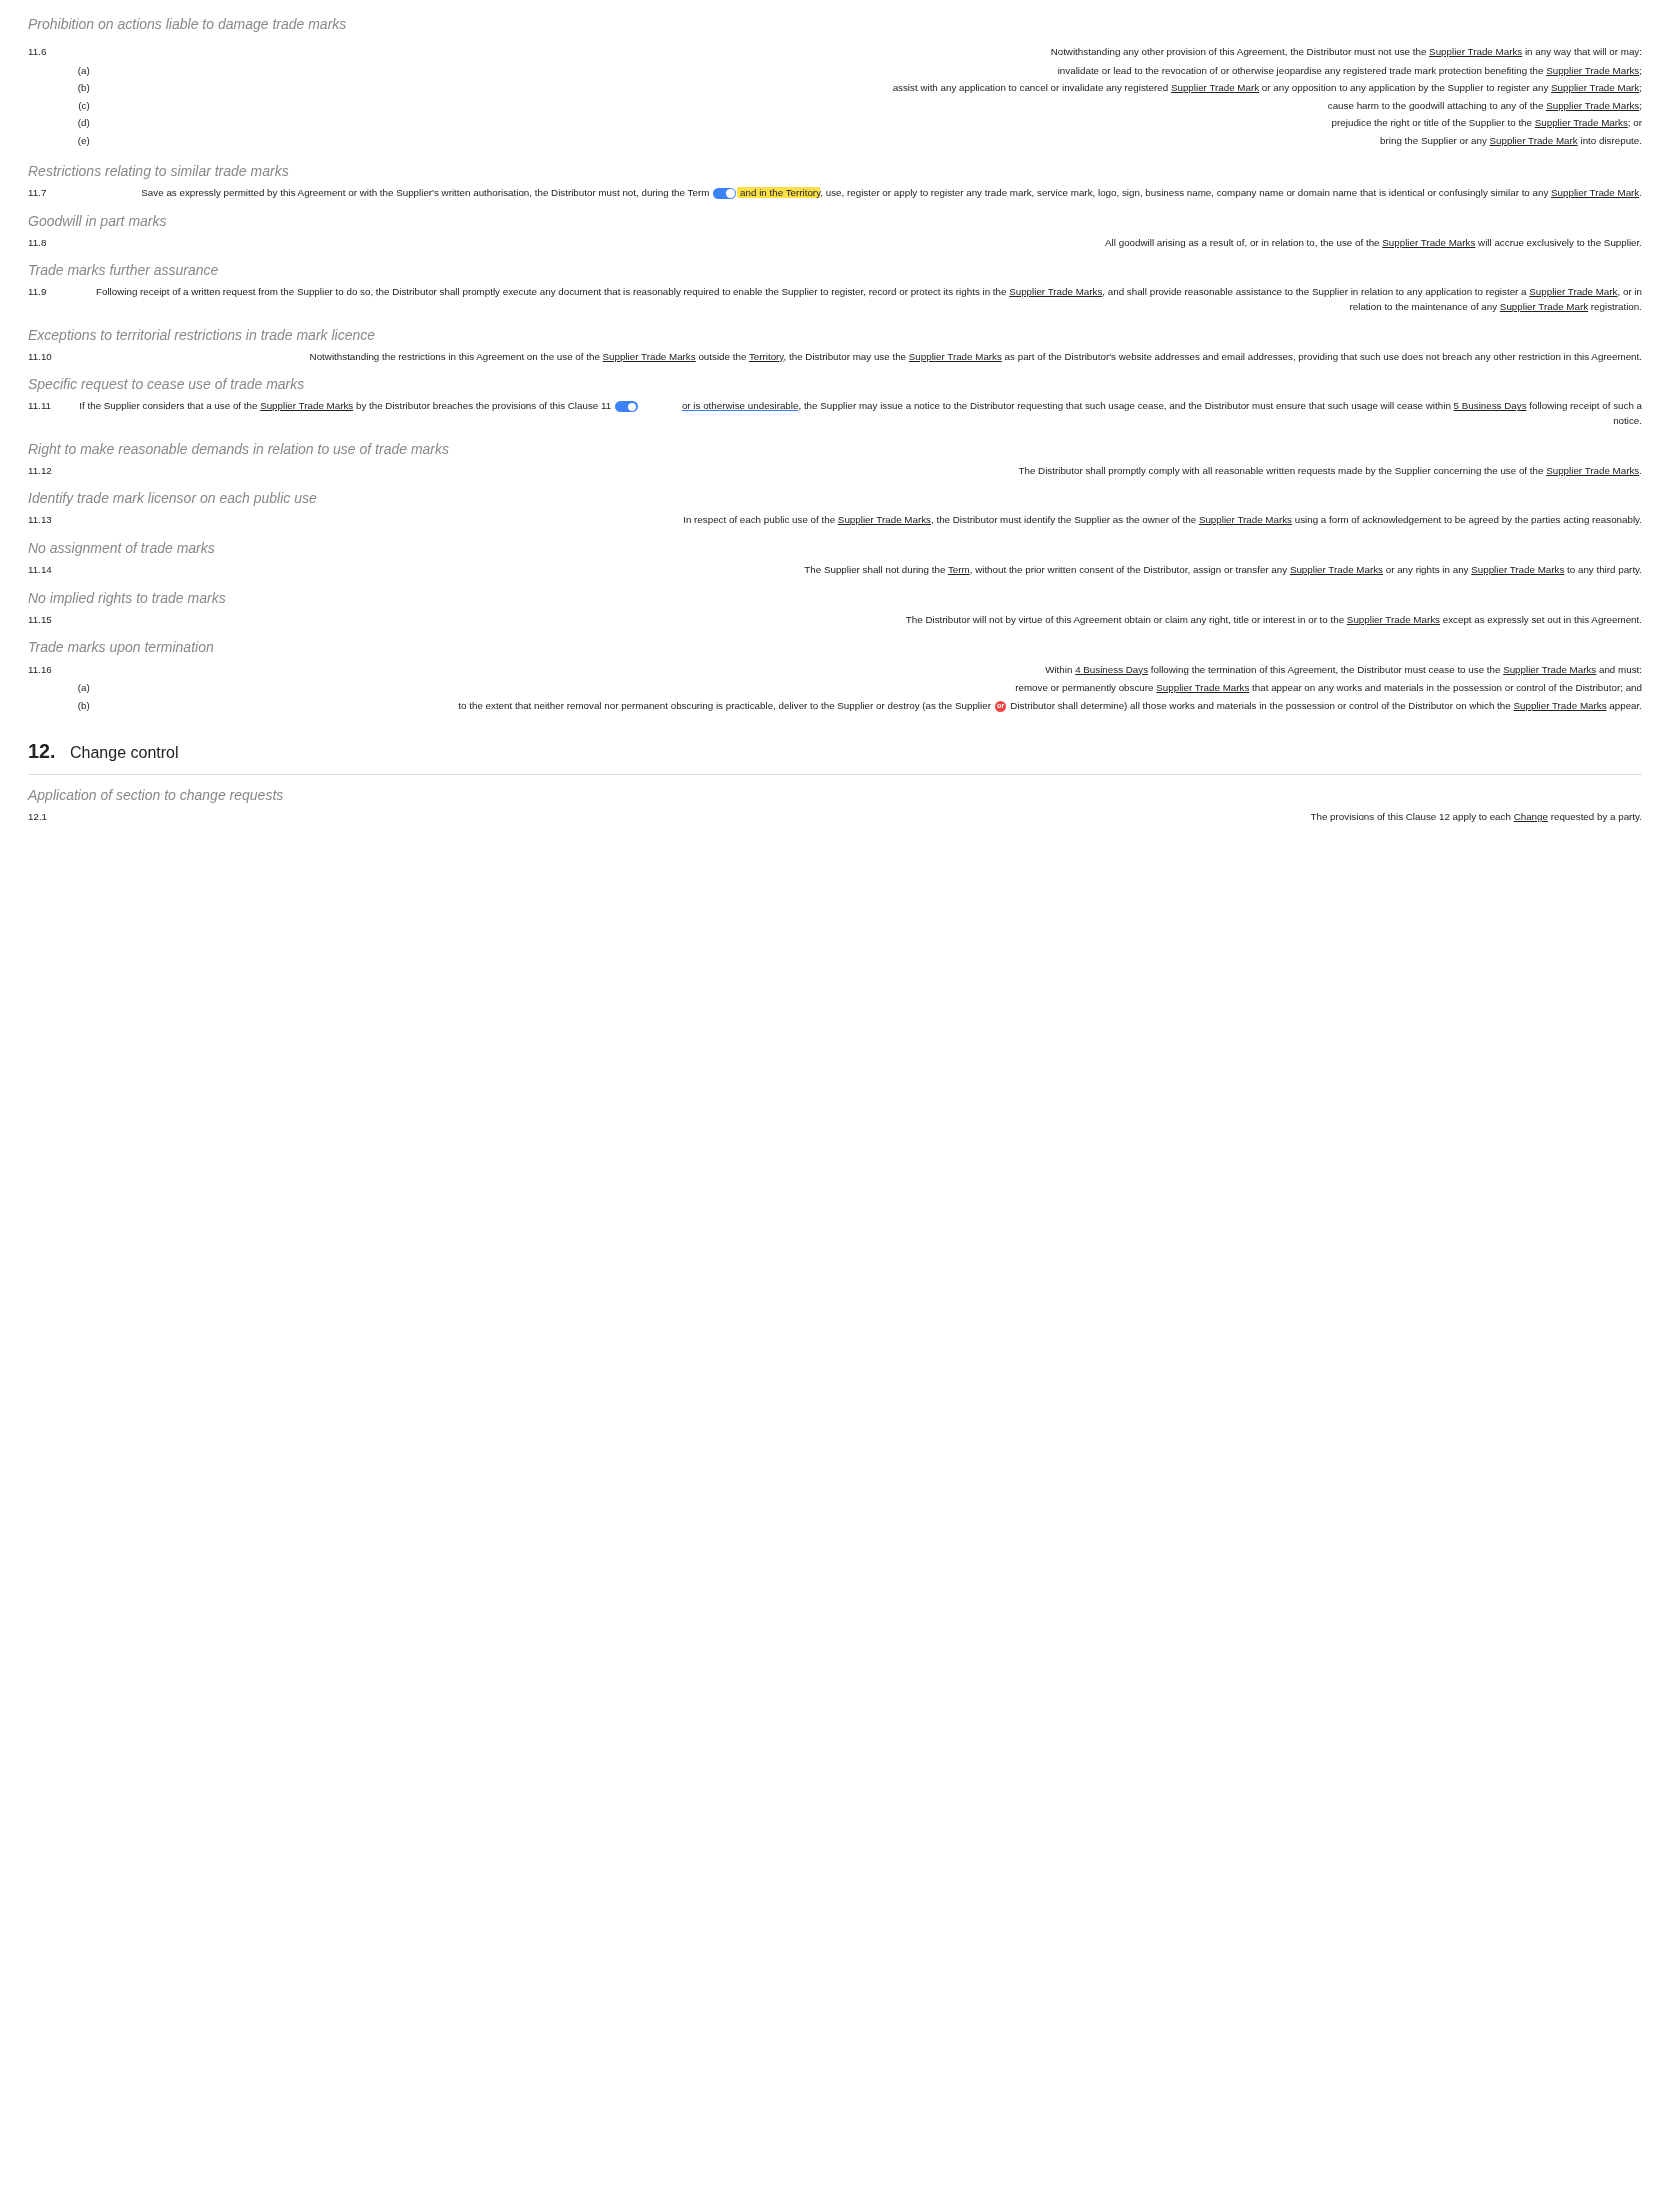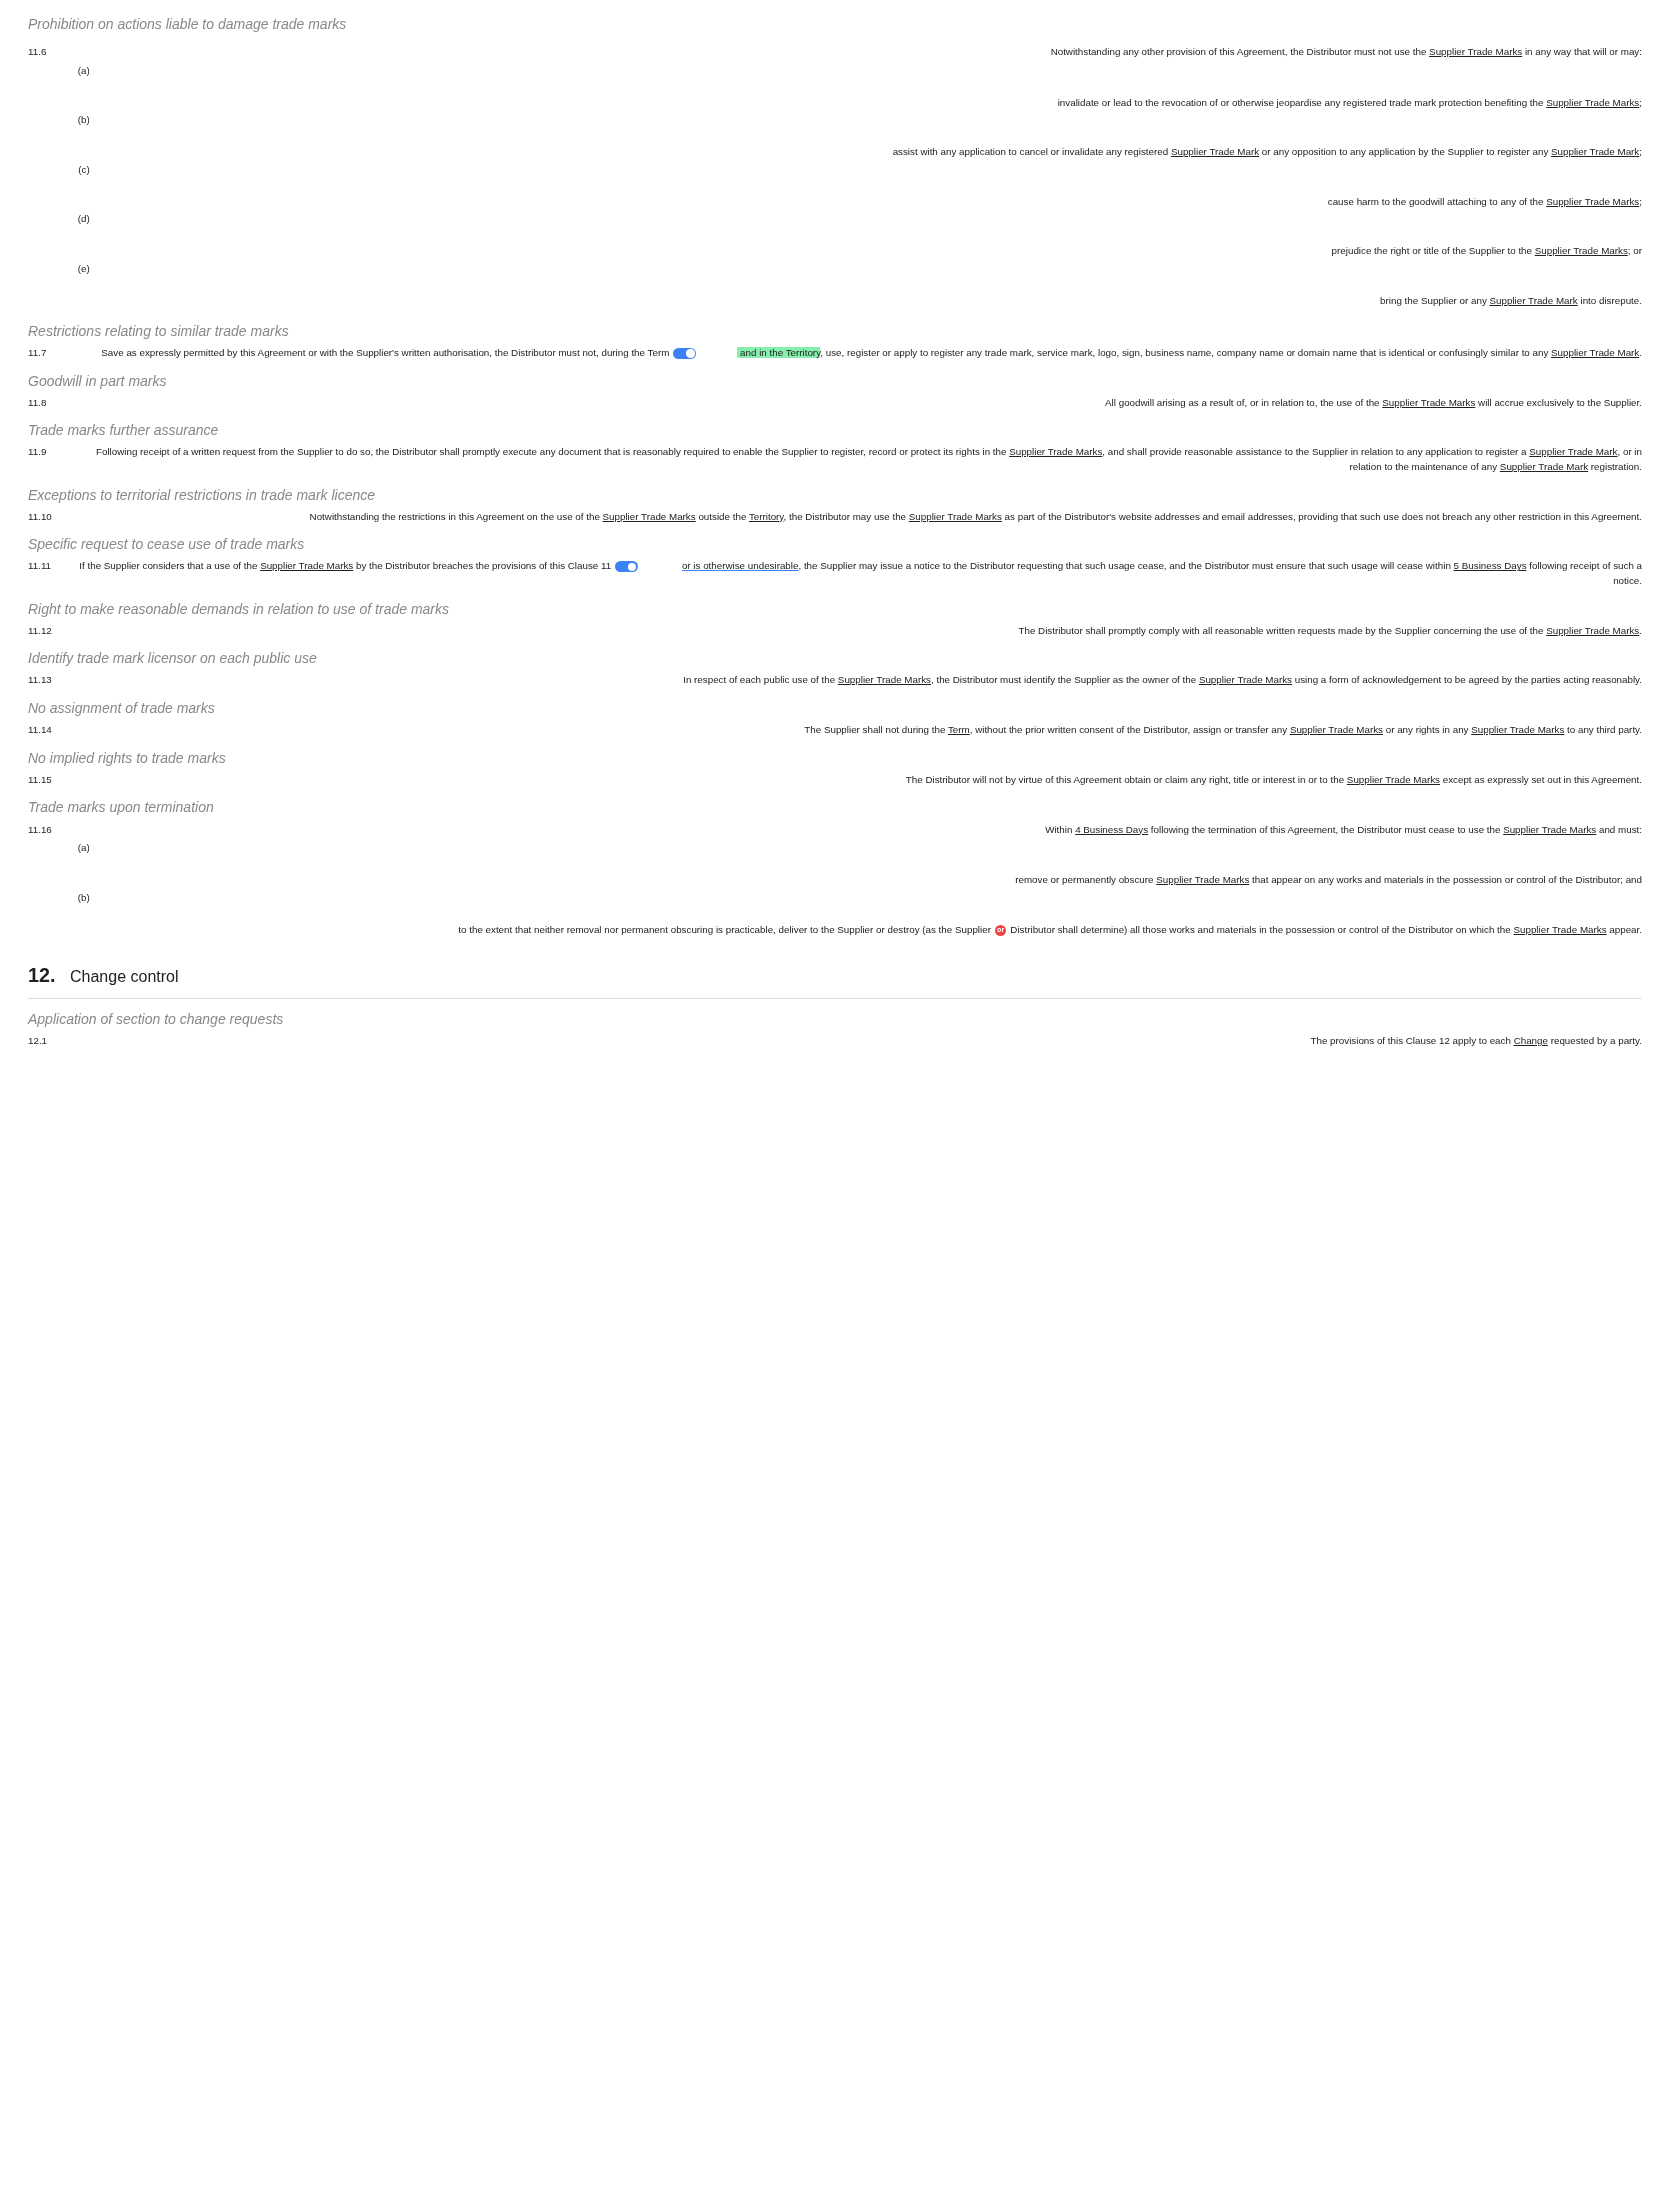--- a/index.html
+++ b/index.html
@@ -37,21 +37,20 @@
     .sub-item {
       display: flex;
       margin-bottom: 2.8px;
     }
     .sub-label {
       min-width: 19.7px;
       flex-shrink: 0;
     }
     .sub-text {
       flex: 1;
-      margin-top: 32px;
     }
     .underline {
       text-decoration: underline;
     }
     
     .toggle {
       display: inline-flex;
       align-items: center;
       background: #3b82f6;
       border-radius: 7px;
@@ -66,23 +65,22 @@
       content: '';
       position: absolute;
       width: 8.4px;
       height: 8.4px;
       background: #fff;
       border-radius: 50%;
       top: 1.4px;
       right: 1.4px;
     }
     .highlight-blue {
-      background: #86efac;
+      background: #fde047;
       border-radius: 1.4px;
-      margin-left: 40px;
     }
     .highlight-underline {
       text-decoration: underline;
       text-decoration-color: #3b82f6;
       padding-left: 40px;
     }
     
     .red-circle {
       display: inline-flex;
       align-items: center;

